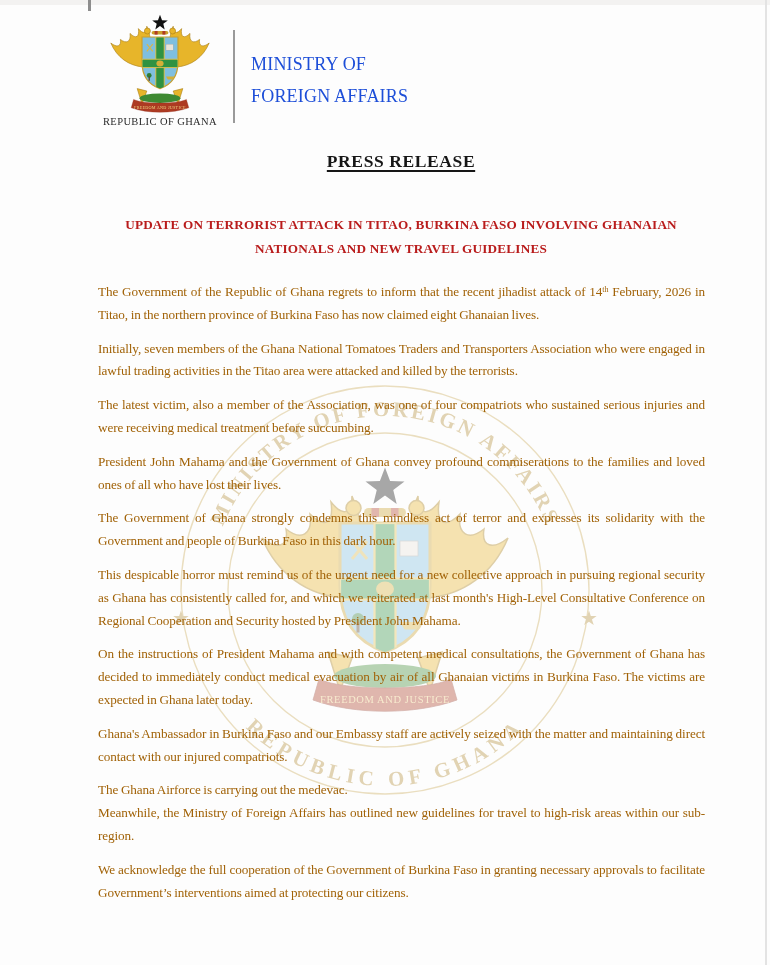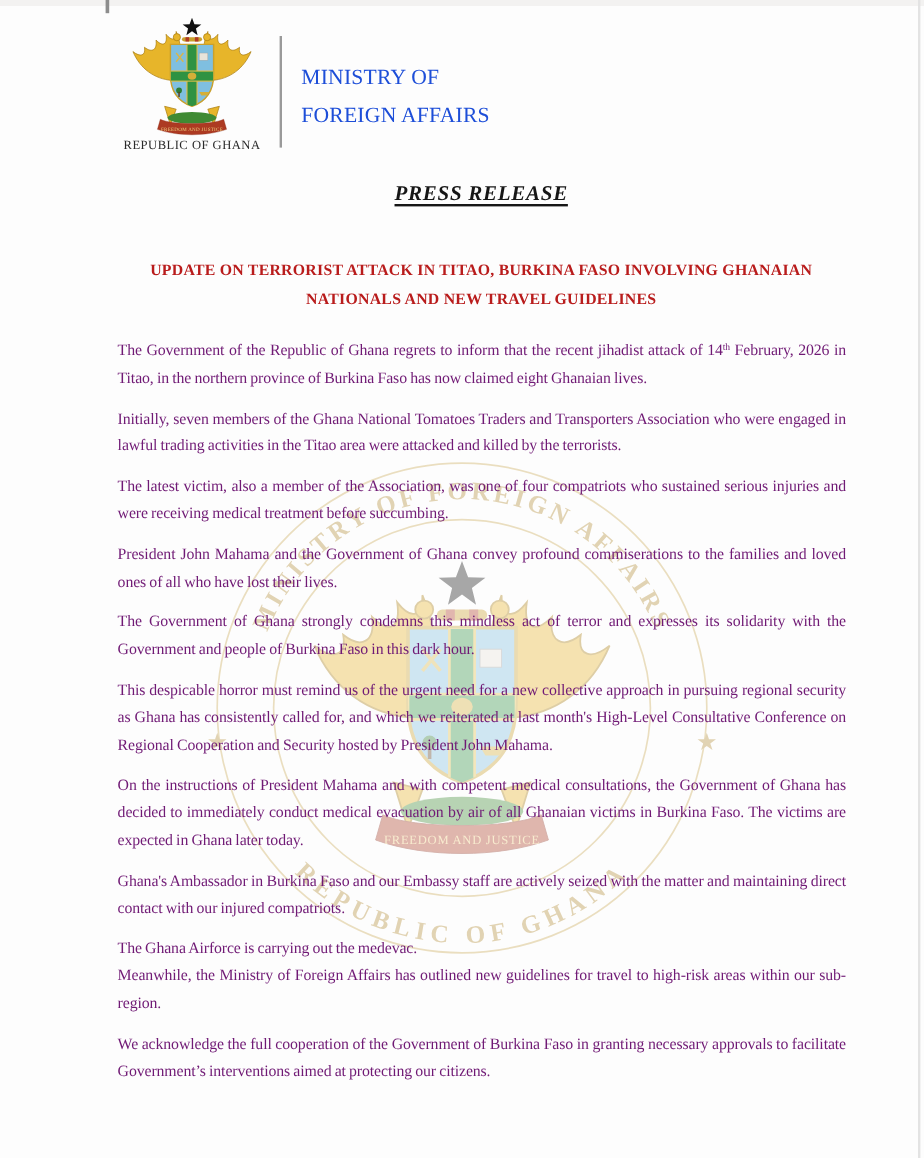--- a/index.html
+++ b/index.html
@@ -20,36 +20,36 @@
   }
   .divider{position:absolute;left:233px;top:30px;width:2px;height:93px;background:#9a9a9a;}
   .ministry{
     position:absolute;left:251px;top:48px;font-weight:normal;font-size:18px;
     line-height:32px;letter-spacing:0.2px;color:#1d4ed8;white-space:nowrap;
   }
 
   
   .press-release{
     position:absolute;left:98px;top:151px;width:606px;text-align:center;
-    font-size:17.5px;font-weight:bold;letter-spacing:0.6px;color:#161616;font-style:italic;
+    font-size:17.5px;font-weight:bold;letter-spacing:0.6px;color:#161616;
   }
   .press-release span{
     text-decoration:underline;text-decoration-thickness:2px;text-underline-offset:3px;
   }
   .title{
     position:absolute;left:98px;top:213px;width:606px;text-align:center;
     font-size:13.2px;font-weight:bold;line-height:24px;letter-spacing:0.2px;color:#b91c1c;
   }
   .title-line{white-space:nowrap;}
 
   
   .body{
     position:absolute;left:98px;top:281px;width:607px;z-index:2;
     font-size:13.2px;line-height:22.8px;text-align:justify;
-    letter-spacing:-0.1px;word-spacing:-0.5px;color:#701a75;
+    letter-spacing:-0.1px;word-spacing:-0.5px;color:#a16207;
   }
   .para{margin:11px 0 0 0;}
   .para.first,.para.no-gap{margin-top:0;}
   sup{font-size:8px;line-height:0;vertical-align:baseline;position:relative;top:-4px;}
 
   
   .watermark{position:absolute;left:125px;top:330px;width:520px;height:520px;opacity:0.36;z-index:1;}
   .wm-ring{fill:none;stroke:#c9a855;stroke-width:1.4;}
   .wm-text{font-family:"Liberation Serif","DejaVu Serif",serif;font-weight:bold;fill:#b18a32;}
   .wm-top{font-size:21px;letter-spacing:3px;}

